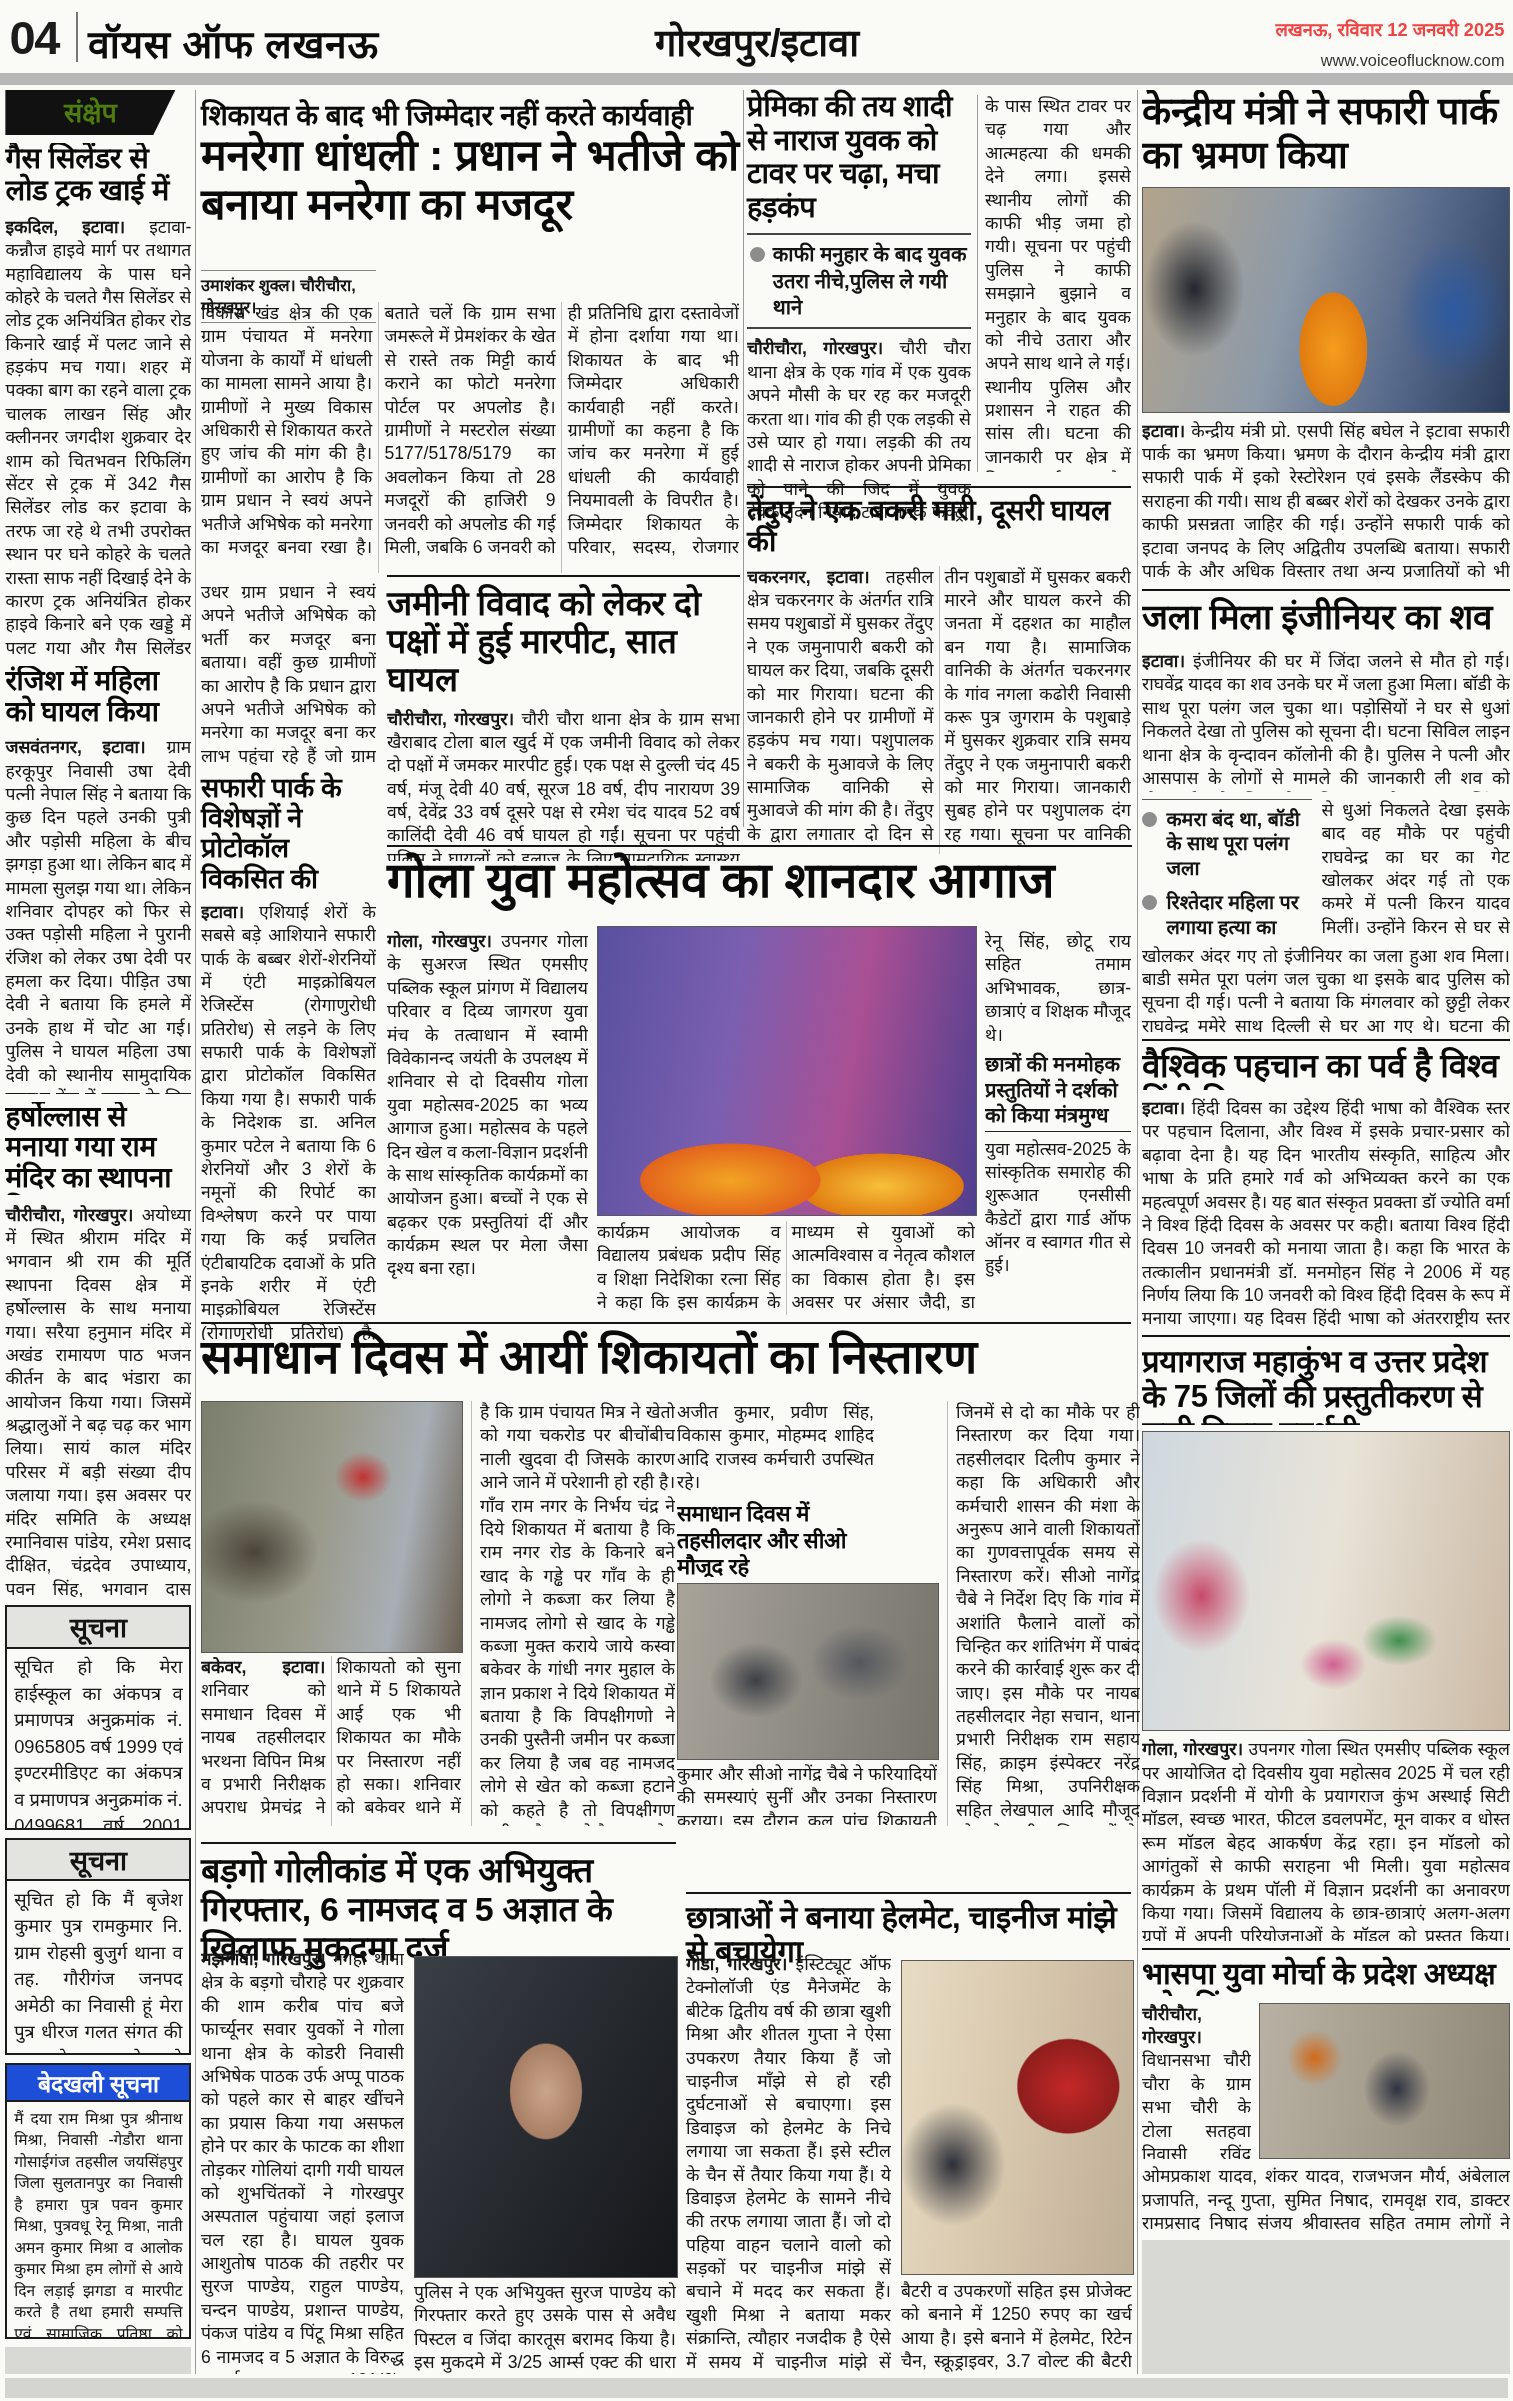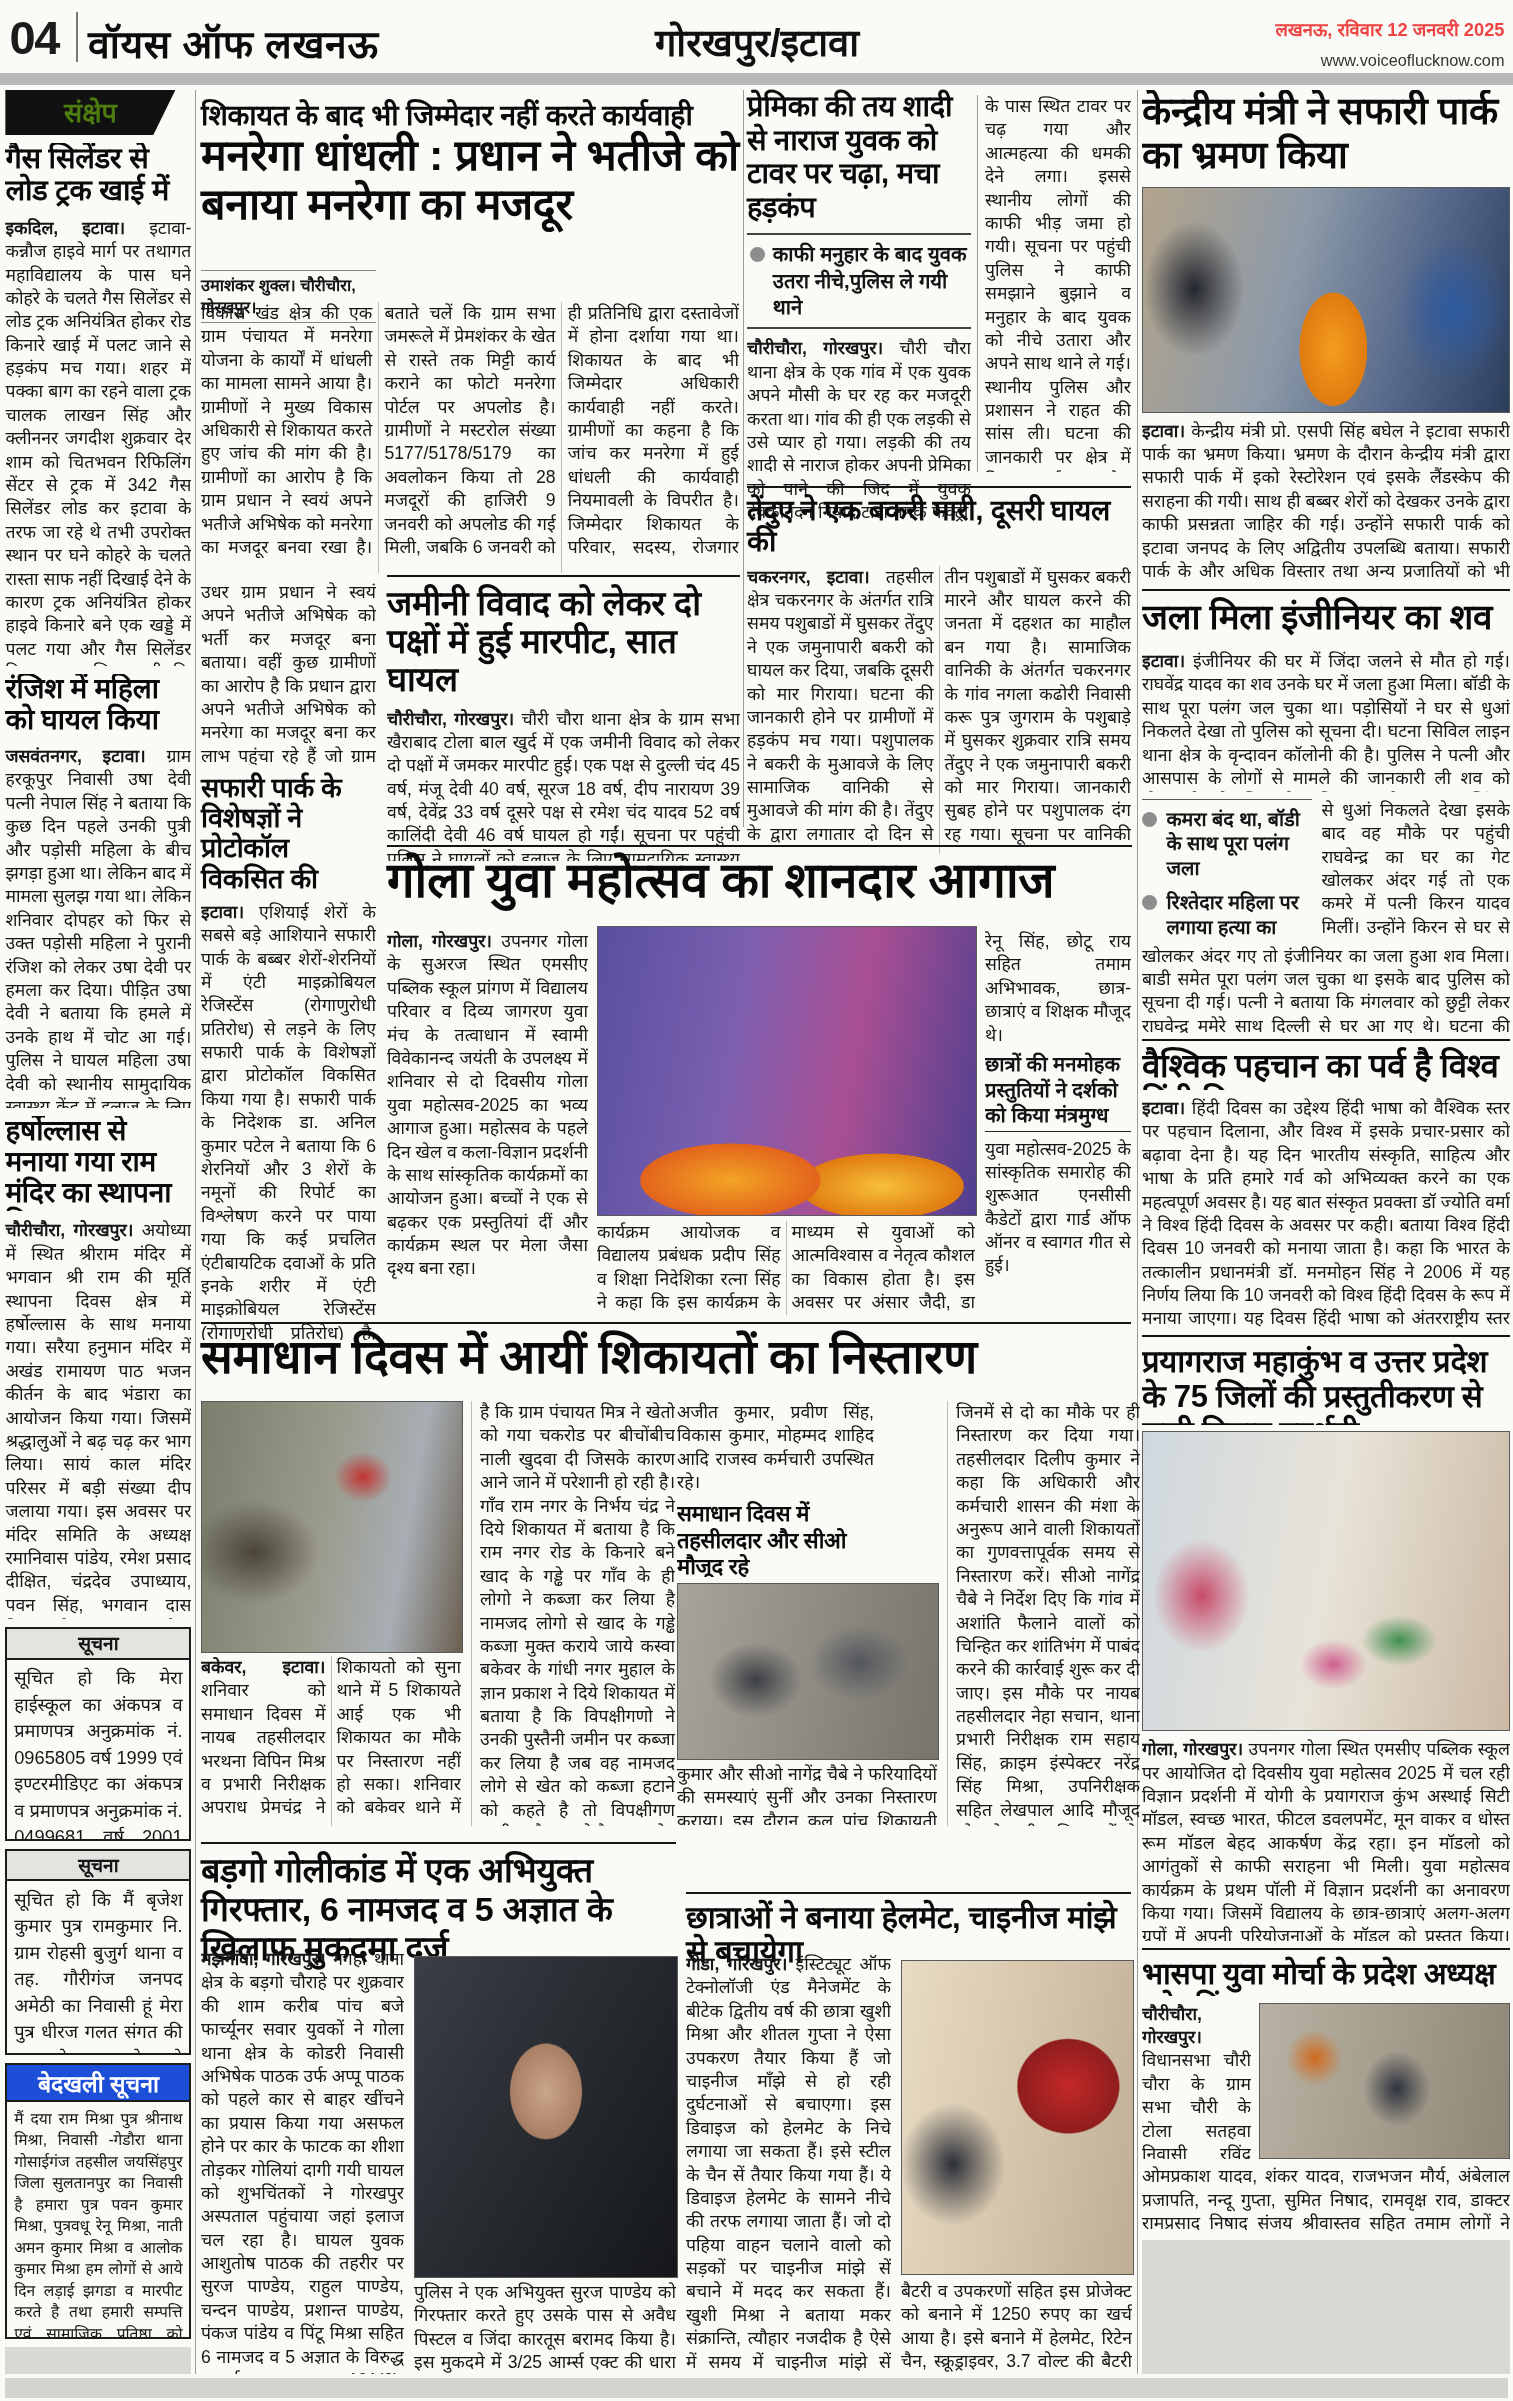--- a/index.html
+++ b/index.html
@@ -25,21 +25,21 @@
   .cols2{column-count:2;column-gap:11px;column-rule:0.7px solid #bdbdbd;}
   .cols3{column-count:3;column-gap:12.2px;column-rule:0.7px solid #bdbdbd;}
   .photo{position:relative;border:0.7px solid #5a5a5a;overflow:hidden;}
   .abs{position:absolute;}
   
   #left-col{position:absolute;left:5.4px;top:90px;width:186px;height:2284px;display:flex;flex-direction:column;gap:8.1px;overflow:hidden;}
   .sankshep{background:#111;color:#4d7c0f;font-size:27px;font-weight:bold;text-align:center;
             width:170px;padding:2.7px 0 5.4px 0;clip-path:polygon(0 0,100% 0,87% 100%,0 100%);}
   .brief-hl{font-size:29px;} .brief-hl2{font-size:28px;}
   .notice{border:2px solid #1c1c1c;}
-  .notice-hd{font-size:19px;font-weight:bold;text-align:center;background:#e3e3e0;border-bottom:2px solid #1c1c1c;padding:1.4px 0;}
+  .notice-hd{font-size:27px;font-weight:bold;text-align:center;background:#e3e3e0;border-bottom:2px solid #1c1c1c;padding:1.4px 0;}
   .notice-hd.dark{background:#1d4ed8;color:#fff;font-size:23px;}
   .notice .body{padding:5.4px 6.8px;font-size:18.3px;line-height:1.45;}
   .notice .body.small{font-size:15.6px;line-height:1.38;}
   .ad-box{background:#d8d8d4;flex:1;min-height:27px;}
   
   #right-col{position:absolute;left:1142px;top:90px;width:368px;height:2284px;display:flex;flex-direction:column;gap:6.8px;overflow:hidden;}
   
   .ph-minister{background:
      radial-gradient(61px 102px at 52% 72%, #f59d1e 0%, #e07b10 55%, rgba(0,0,0,0) 56%),
      radial-gradient(81px 109px at 14% 45%, #23262e 0%, rgba(0,0,0,0) 62%),

